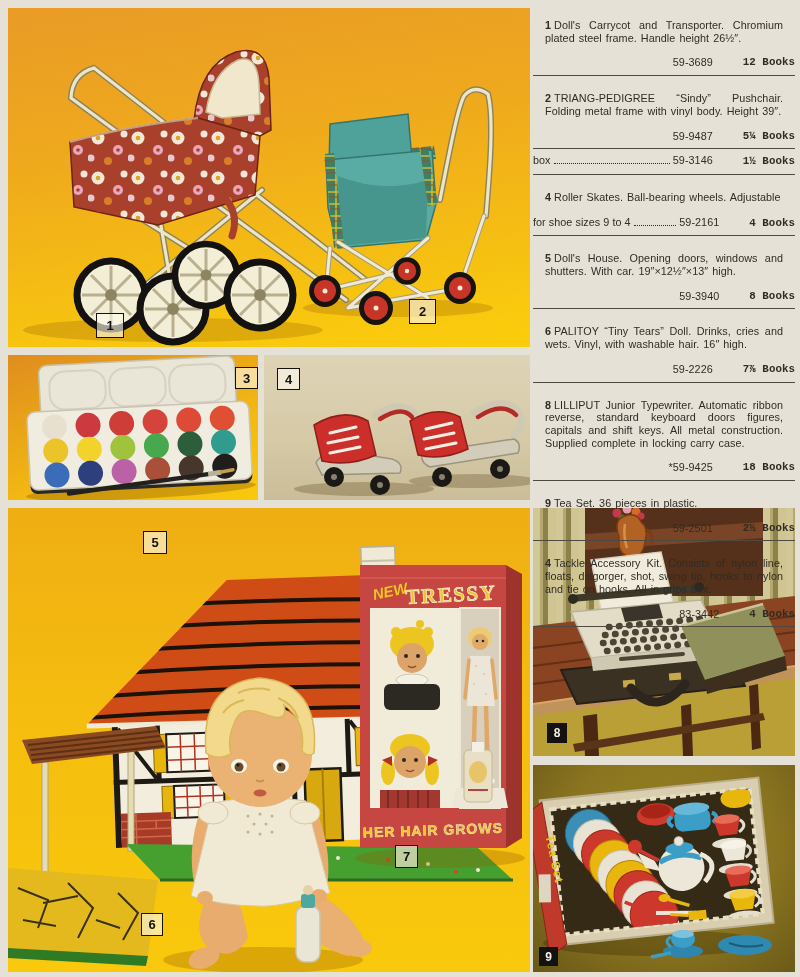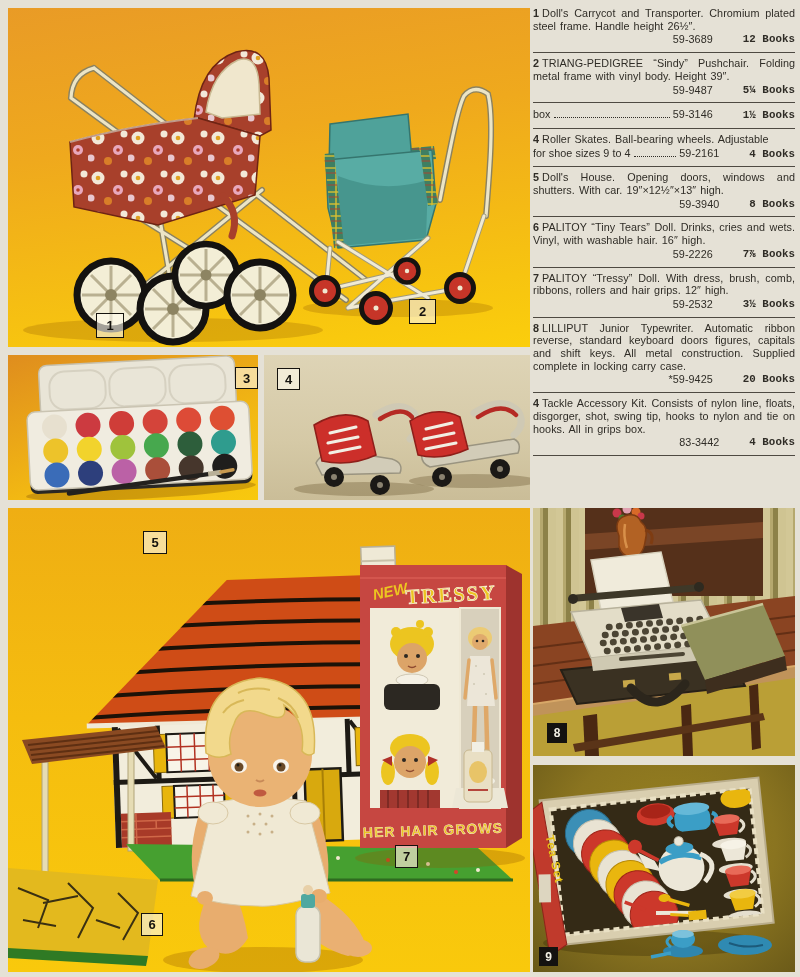--- a/index.html
+++ b/index.html
@@ -27,21 +27,21 @@
   .tag{position:absolute;display:flex;align-items:center;justify-content:center;
        font-weight:bold;font-size:13px;color:#14120e;z-index:5;}
   .tag.light{background:rgba(253,250,238,0.62);border:1.7px solid #14120e;}
   .tag.dark{background:#141210;color:#f2efe4;font-size:12px;}
 
   
   .listings{position:absolute;left:533px;top:6px;width:262px;
     font-size:10.8px;line-height:12.7px;color:#2f2c26;letter-spacing:.05px;}
   .item{border-bottom:1.5px solid #4e4a42;padding:4px 0 6px;}
   .item:first-child{padding-top:1px;}
-  .desc{margin:0;text-align:justify;word-spacing:1px;}
+  .desc{margin:12px;text-align:justify;word-spacing:1px;}
   .num{font-weight:bold;margin-right:3px;}
   .coderow{display:flex;justify-content:flex-end;align-items:center;margin-top:1px;}
   .code{margin-right:30px;}
   .books{font-weight:bold;font-family:Liberation Mono, monospace;}
   .leadrow{display:flex;align-items:baseline;margin-top:1px;text-align:right;}
   .dots{flex:1;border-bottom:1.7px dotted #2f2c26;margin:0 3px 2px 3px;}
 
   
   .chd{stroke:#8b8260;stroke-width:6;fill:none;stroke-linecap:round}
   .ch{stroke:#ece5c6;stroke-width:3.2;fill:none;stroke-linecap:round}
@@ -704,36 +704,36 @@
     </article>
 
     <article class="item">
       <p class="desc"><b class="num">6</b><span>PALITOY “Tiny Tears” Doll. Drinks, cries and wets. Vinyl, with washable hair. 16″ high.</span></p>
       <div class="coderow">
           <span class="code">59-2226</span>
           <span class="books">7⅞ Books</span>
         </div>
     </article>
 
-    <article class="item">
-      <p class="desc"><b class="num">7</b><span>PALITOY “Tressy” Doll. With dress, brush, comb, ribbons, rollers and hair grips. 12″ high.</span></p>
-      <div class="coderow">
-          <span class="code">59-2532</span>
-          <span class="books">3½ Books</span>
-        </div>
-    </article>
 
     <article class="item">
       <p class="desc"><b class="num">8</b><span>LILLIPUT Junior Typewriter. Automatic ribbon reverse, standard keyboard doors figures, capitals and shift keys. All metal construction. Supplied complete in locking carry case.</span></p>
       <div class="coderow">
           <span class="code">*59-9425</span>
-          <span class="books">20 Books</span>
-        </div>
-    </article>
-
+          <span class="books">18 Books</span>
+        </div>
+    </article>
+
+    <article class="item">
+      <p class="desc"><b class="num">9</b><span>Tea Set. 36 pieces in plastic.</span></p>
+      <div class="coderow">
+          <span class="code">59-2501</span>
+          <span class="books">2½ Books</span>
+        </div>
+    </article>
 
     <article class="item">
       <p class="desc"><b class="num">4</b><span>Tackle Accessory Kit. Consists of nylon line, floats, disgorger, shot, swing tip, hooks to nylon and tie on hooks. All in grips box.</span></p>
       <div class="coderow">
           <span class="code">83-3442</span>
           <span class="books">4 Books</span>
         </div>
     </article>
 
   </aside>

